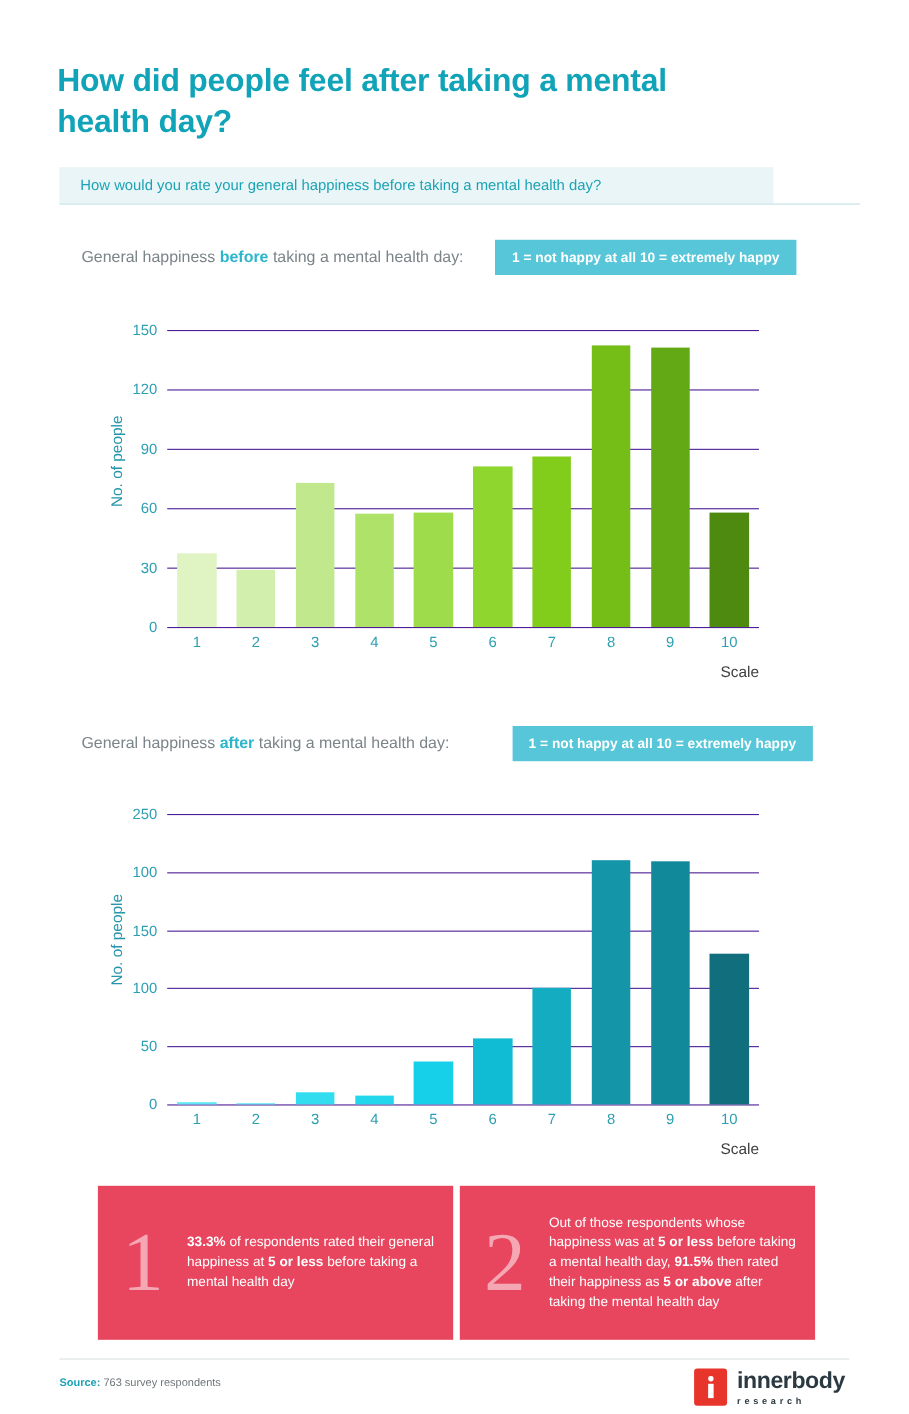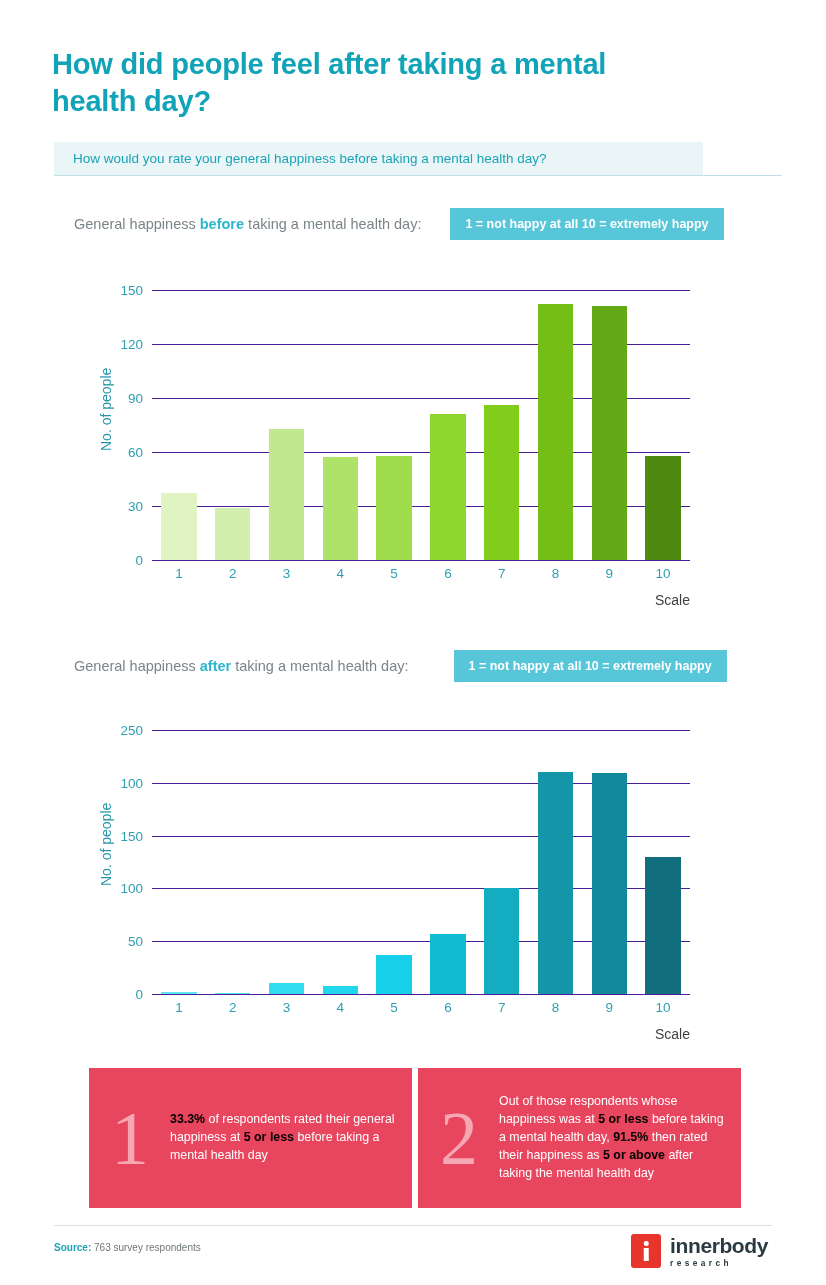--- a/index.html
+++ b/index.html
@@ -2,21 +2,21 @@
 <html><head>
 <meta charset="utf-8">
 <style>
   * { box-sizing: border-box; margin: 0; padding: 0; }
   html, body {
     width: 826px; height: 1285px;
     background: #ffffff;
     font-family: "Liberation Sans", sans-serif;
     overflow: hidden;
   }
-  .page { position: relative; width: 826px; height: 1034px; background:#fff; }
+  .page { position: relative; width: 826px; height: 1034px; background:#fff;margin-top:10px; }
 
   
   .title {
     position: absolute; left: 52px; top: 46px; width: 640px;
     font-size: 29px; font-weight: bold; line-height: 1.27;
     color: #11A3B7; letter-spacing: -0.2px;
   }
 
   
   .qband {
@@ -94,21 +94,21 @@
   .card .num {
     position: absolute; left: 22px; top: 50%;
     transform: translateY(-50%);
     font-size: 76px; color: #F5A7B3; font-weight: 300;
     line-height: 1; font-family: "Liberation Serif", serif;
   }
   .card .txt {
     margin-left: 81px; margin-right: 14px;
     font-size: 12.4px; color: #ffffff; line-height: 1.45;
   }
-  .card .txt b { font-weight: bold; color:#000000; }
+  .card .txt b { font-weight: bold; color:#ffffff; }
 
   
   .footer-rule {
     position: absolute; left: 54px; top: 1225px;
     width: 718px; height: 1px; background: #DDE1E2;
   }
   .source {
     position: absolute; left: 54px; top: 1242px;
     font-size: 10px; color: #6E767A; text-align: right;
   }
@@ -222,21 +222,21 @@
         <div class="xcell">5</div>
         <div class="xcell">6</div>
         <div class="xcell">7</div>
         <div class="xcell">8</div>
         <div class="xcell">9</div>
         <div class="xcell">10</div>
       </div>
     <div class="xlabel" style="left:152px; top:592px; width:538px;">Scale</div>
   </div>
 
-  <div class="sec-head" id="sec-head-1" style="left:74px; top:650px;">
+  <div class="sec-head" id="sec-head-1" style="left:74px; top:650px;gap:12px;">
     <div class="lbl">
       <span>General happiness </span><b>after</b><span> taking a mental health day:</span>
     </div>
     <div class="legend-badge" style="margin-left:45px;">1 = not happy at all 10 = extremely happy</div>
   </div>
 
   <div class="chart" id="chart-1" style="left:0; top:0;">
     <div class="ylabel" style="left:98px; top:886px;">No. of people</div>
     <div class="plot" id="plot-1" style="left:152px; top:730px; width:538px; height:264px;">
       <div class="gridrow" style="top: 264px;">

